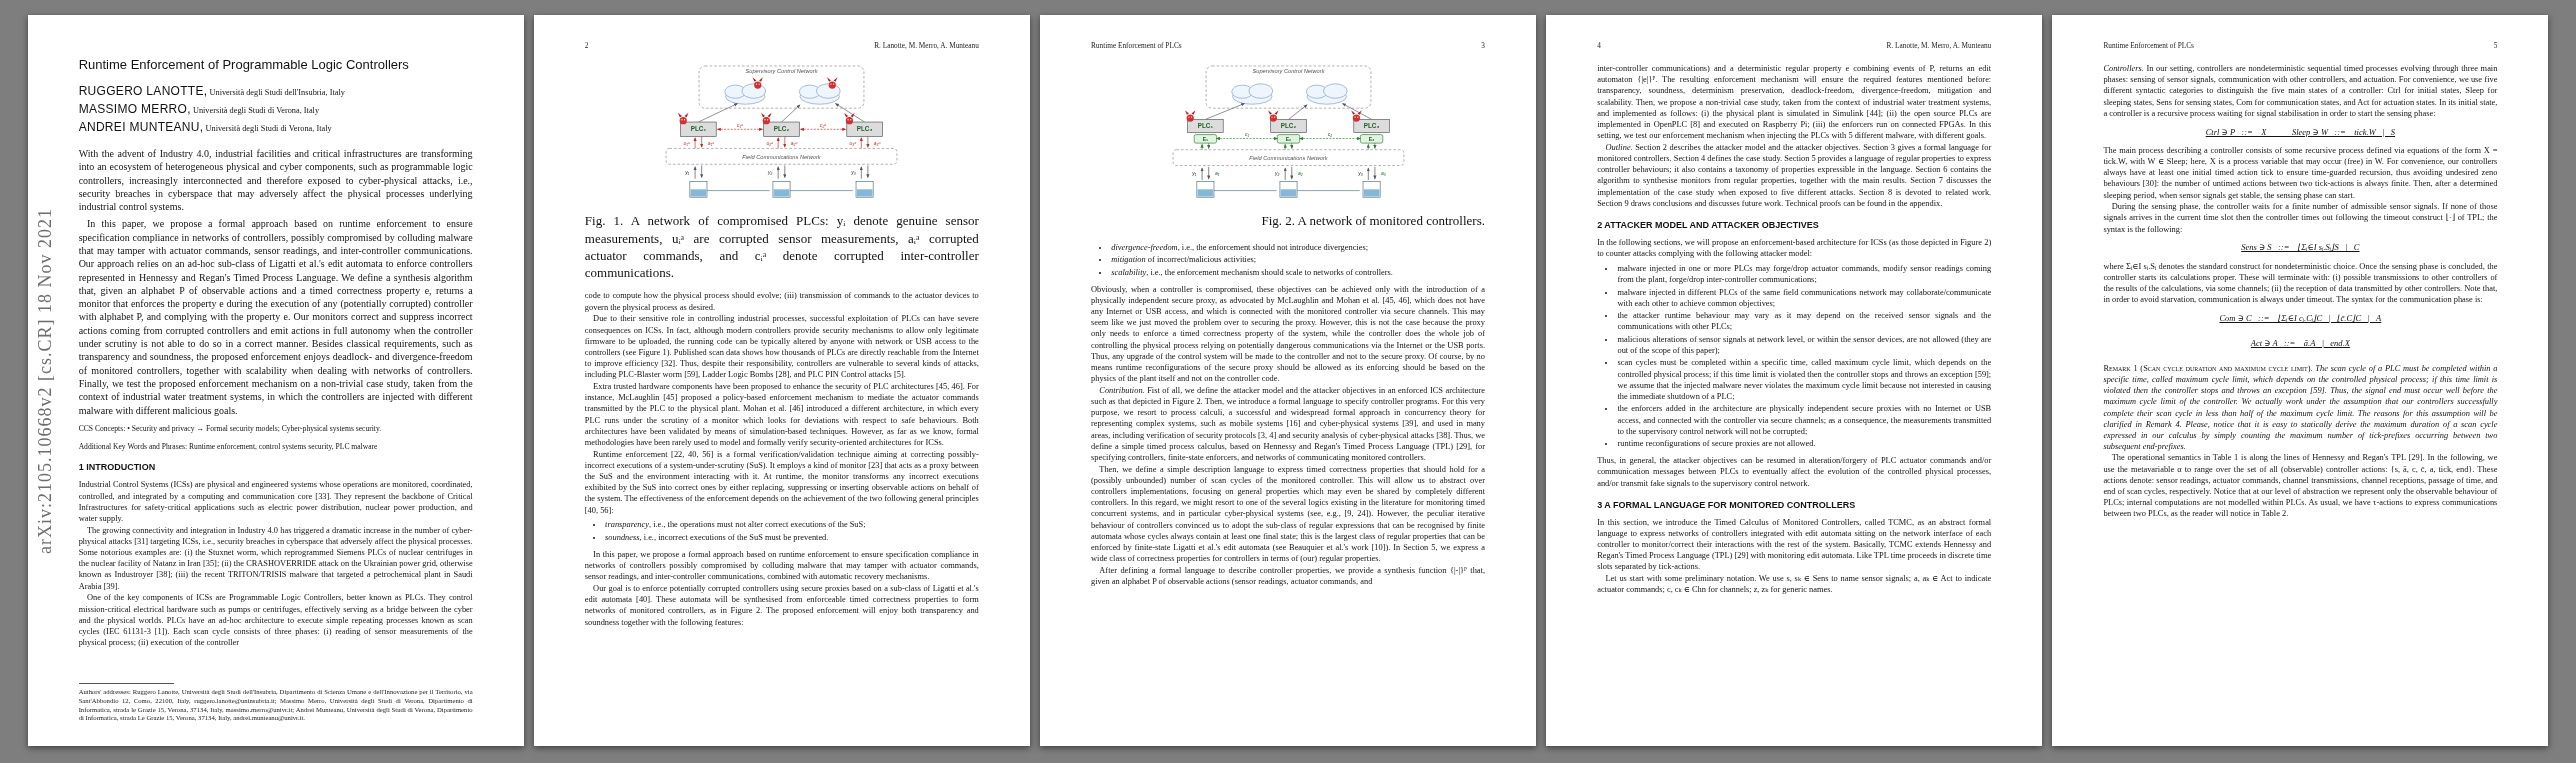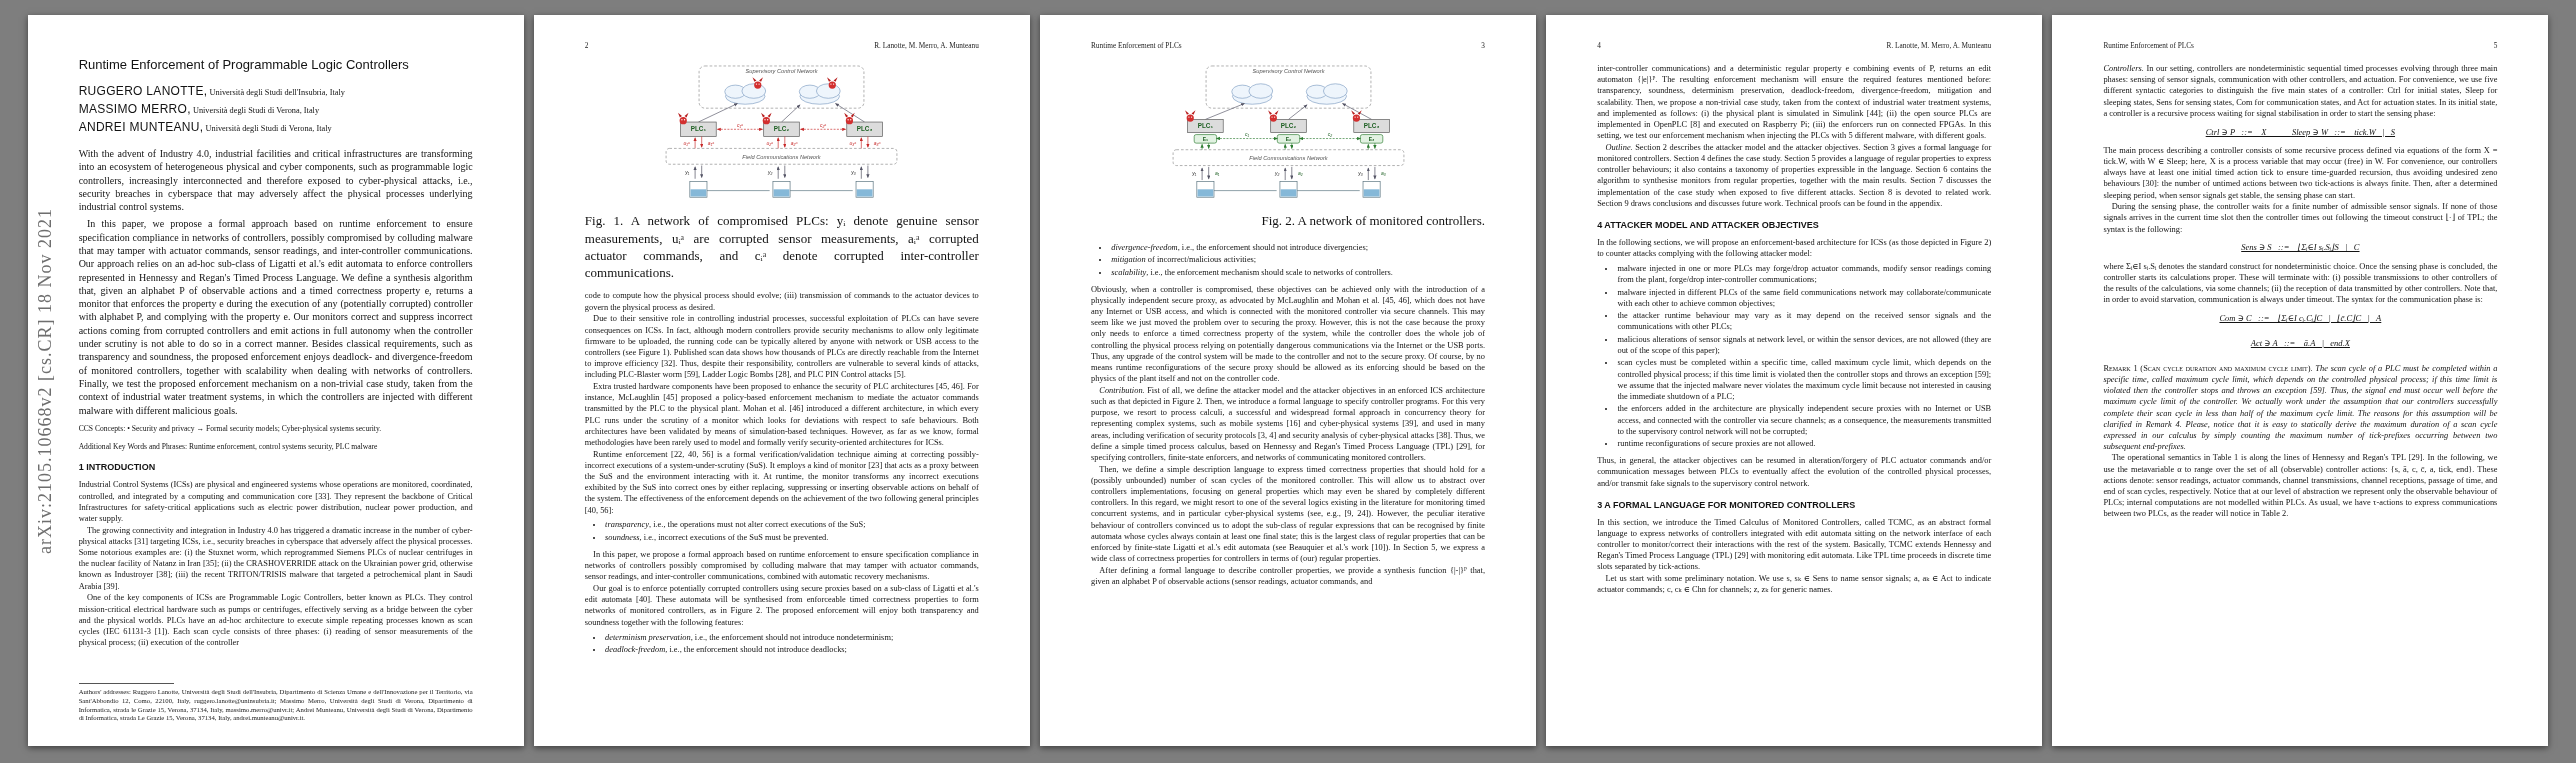--- a/index.html
+++ b/index.html
@@ -212,24 +212,20 @@
     <p class="p noind">code to compute how the physical process should evolve; (iii) transmission of commands to the actuator devices to govern the physical process as desired.</p>
     <p class="p">Due to their sensitive role in controlling industrial processes, successful exploitation of PLCs can have severe consequences on ICSs. In fact, although modern controllers provide security mechanisms to allow only legitimate firmware to be uploaded, the running code can be typically altered by anyone with network or USB access to the controllers (see Figure 1). Published scan data shows how thousands of PLCs are directly reachable from the Internet to improve efficiency [32]. Thus, despite their responsibility, controllers are vulnerable to several kinds of attacks, including PLC-Blaster worm [59], Ladder Logic Bombs [28], and PLC PIN Control attacks [5].</p>
     <p class="p">Extra trusted hardware components have been proposed to enhance the security of PLC architectures [45, 46]. For instance, McLaughlin [45] proposed a policy-based enforcement mechanism to mediate the actuator commands transmitted by the PLC to the physical plant. Mohan et al. [46] introduced a different architecture, in which every PLC runs under the scrutiny of a monitor which looks for deviations with respect to safe behaviours. Both architectures have been validated by means of simulation-based techniques. However, as far as we know, formal methodologies have been rarely used to model and formally verify security-oriented architectures for ICSs.</p>
     <p class="p">Runtime enforcement [22, 40, 56] is a formal verification/validation technique aiming at correcting possibly-incorrect executions of a system-under-scrutiny (SuS). It employs a kind of monitor [23] that acts as a proxy between the SuS and the environment interacting with it. At runtime, the monitor transforms any incorrect executions exhibited by the SuS into correct ones by either replacing, suppressing or inserting observable actions on behalf of the system. The effectiveness of the enforcement depends on the achievement of the two following general principles [40, 56]:</p>
     <ul class="blt">
       <li><i class="lead">transparency</i><span>, i.e., the operations must not alter correct executions of the SuS;</span></li>
       <li><i class="lead">soundness</i><span>, i.e., incorrect executions of the SuS must be prevented.</span></li>
     </ul>
     <p class="p">In this paper, we propose a formal approach based on runtime enforcement to ensure specification compliance in networks of controllers possibly compromised by colluding malware that may tamper with actuator commands, sensor readings, and inter-controller communications, combined with automatic recovery mechanisms.</p>
     <p class="p">Our goal is to enforce potentially corrupted controllers using secure proxies based on a sub-class of Ligatti et al.'s edit automata [40]. These automata will be synthesised from enforceable timed correctness properties to form networks of monitored controllers, as in Figure 2. The proposed enforcement will enjoy both transparency and soundness together with the following features:</p>
-    <ul class="blt">
-      <li><i class="lead">determinism preservation</i><span>, i.e., the enforcement should not introduce nondeterminism;</span></li>
-      <li><i class="lead">deadlock-freedom</i><span>, i.e., the enforcement should not introduce deadlocks;</span></li>
-    </ul>
   </div>
 
   <div class="page">
     <div class="runhead">
       <span>Runtime Enforcement of PLCs</span>
       <span>3</span>
     </div>
 
     <div class="figwrap">
       <svg class="fig" viewBox="0 0 420 212" width="277" style="font-size:13.2px">
@@ -309,21 +305,21 @@
 
   <div class="page">
     <div class="runhead">
       <span>4</span>
       <span>R. Lanotte, M. Merro, A. Munteanu</span>
     </div>
 
     <p class="p noind">inter-controller communications) and a deterministic regular property e combining events of P, returns an edit automaton {|e|}ᴾ. The resulting enforcement mechanism will ensure the required features mentioned before: transparency, soundness, determinism preservation, deadlock-freedom, divergence-freedom, mitigation and scalability. Then, we propose a non-trivial case study, taken from the context of industrial water treatment systems, and implemented as follows: (i) the physical plant is simulated in Simulink [44]; (ii) the open source PLCs are implemented in OpenPLC [8] and executed on Raspberry Pi; (iii) the enforcers run on connected FPGAs. In this setting, we test our enforcement mechanism when injecting the PLCs with 5 different malware, with different goals.</p>
     <p class="p"><i class="lead">Outline.</i><span> Section 2 describes the attacker model and the attacker objectives. Section 3 gives a formal language for monitored controllers. Section 4 defines the case study. Section 5 provides a language of regular properties to express controller behaviours; it also contains a taxonomy of properties expressible in the language. Section 6 contains the algorithm to synthesise monitors from regular properties, together with the main results. Section 7 discusses the implementation of the case study when exposed to five different attacks. Section 8 is devoted to related work. Section 9 draws conclusions and discusses future work. Technical proofs can be found in the appendix.</span></p>
 
-    <div class="sechead">4   ATTACKER MODEL AND ATTACKER OBJECTIVES</div>
+    <div class="sechead">2   ATTACKER MODEL AND ATTACKER OBJECTIVES</div>
     <p class="p noind">In the following sections, we will propose an enforcement-based architecture for ICSs (as those depicted in Figure 2) to counter attacks complying with the following attacker model:</p>
     <ul class="blt">
       <li>malware injected in one or more PLCs may forge/drop actuator commands, modify sensor readings coming from the plant, forge/drop inter-controller communications;</li>
       <li>malware injected in different PLCs of the same field communications network may collaborate/communicate with each other to achieve common objectives;</li>
       <li>the attacker runtime behaviour may vary as it may depend on the received sensor signals and the communications with other PLCs;</li>
       <li>malicious alterations of sensor signals at network level, or within the sensor devices, are not allowed (they are out of the scope of this paper);</li>
       <li>scan cycles must be completed within a specific time, called maximum cycle limit, which depends on the controlled physical process; if this time limit is violated then the controller stops and throws an exception [59]; we assume that the injected malware never violates the maximum cycle limit because not interested in causing the immediate shutdown of a PLC;</li>
       <li>the enforcers added in the architecture are physically independent secure proxies with no Internet or USB access, and connected with the controller via secure channels; as a consequence, the measurements transmitted to the supervisory control network will not be corrupted;</li>
       <li>runtime reconfigurations of secure proxies are not allowed.</li>
     </ul>

